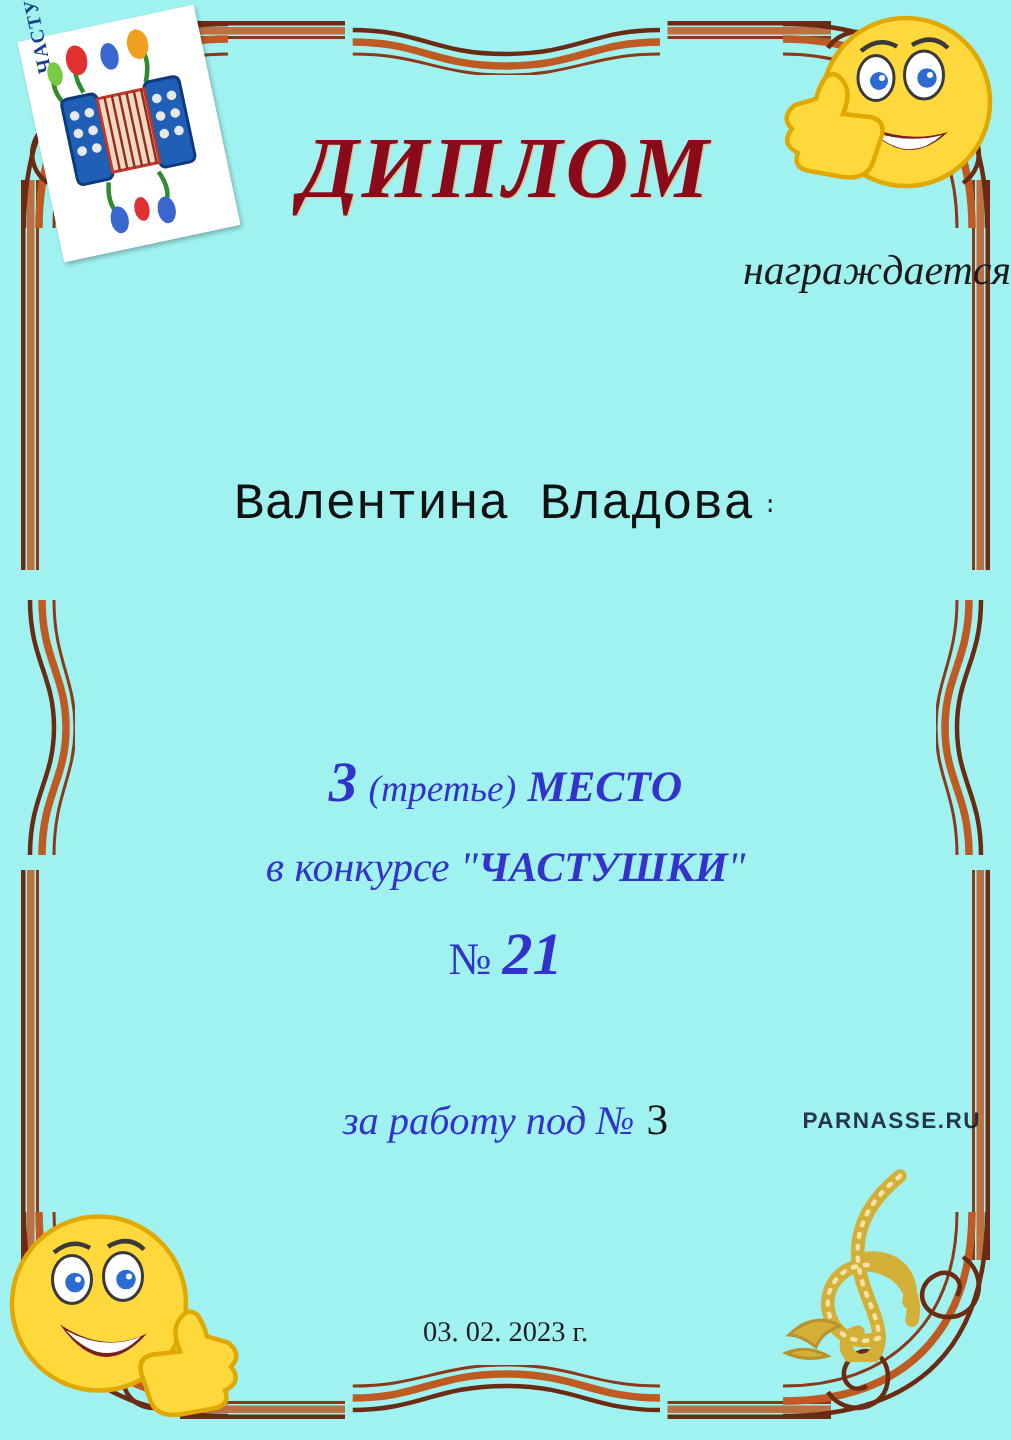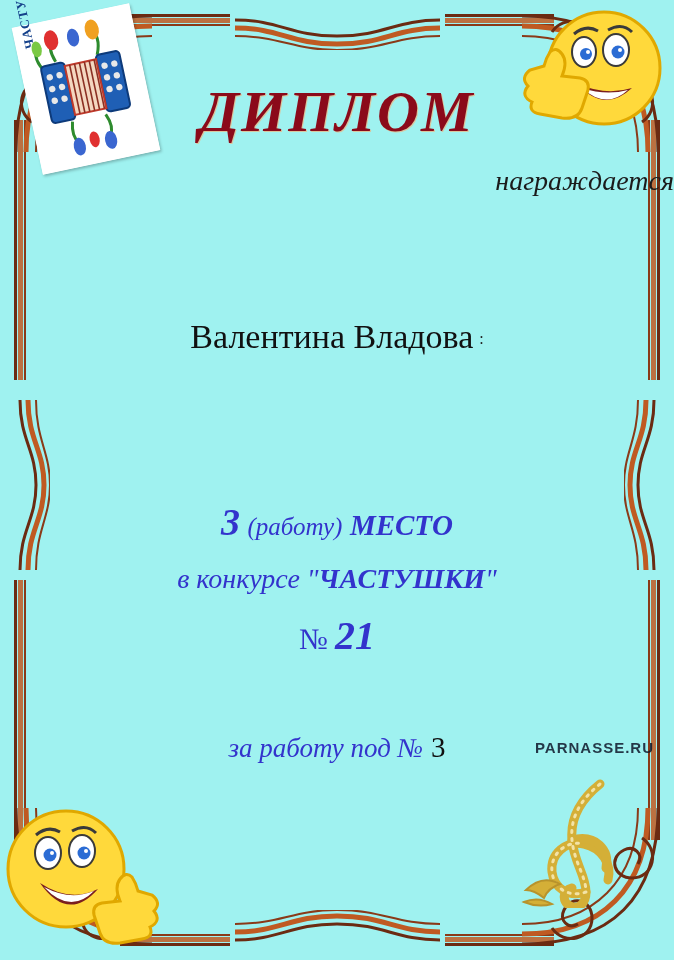--- a/index.html
+++ b/index.html
@@ -102,21 +102,21 @@
     font-style: italic;
     font-size: 28px;
     color: #1b1b1b;
     text-align: right;
   }
   .recipient {
     position: absolute;
     left: 0;
     right: 0;
     top: 318px;
-    font-family: Liberation Serif, serif;
+    font-family: Liberation Mono, monospace;
     font-size: 34px;
     color: #111111;
   }
   .recipient .colon {
     font-size: 16px;
     vertical-align: 4px;
     margin-left: 6px;
     color: #222;
   }
   .place-line {
@@ -435,32 +435,33 @@
   <div class="content">
     <div class="title">ДИПЛОМ</div>
     <div class="subtitle">награждается</div>
 
     <div class="recipient">
       <span>Валентина Владова</span><span class="colon">:</span>
     </div>
 
     <div class="place-line">
       <span class="big-num">3</span>
-      <span class="paren">(работу)</span>
+      <span class="paren">(третье)</span>
       <span class="place-word">МЕСТО</span>
     </div>
 
     <div class="contest-line">
       <span>в конкурсе "</span><span class="contest-name">ЧАСТУШКИ</span><span>"</span>
     </div>
 
     <div class="number-line">
       <span>№</span>
       <span class="num">21</span>
     </div>
 
     <div class="work-line">
       <span>за работу под №</span><span class="work-num">3</span>
     </div>
 
+    <div class="date">03. 02. 2023 г.</div>
     <div class="watermark">PARNASSE.RU</div>
   </div>
 </div>
 
 </body></html>

